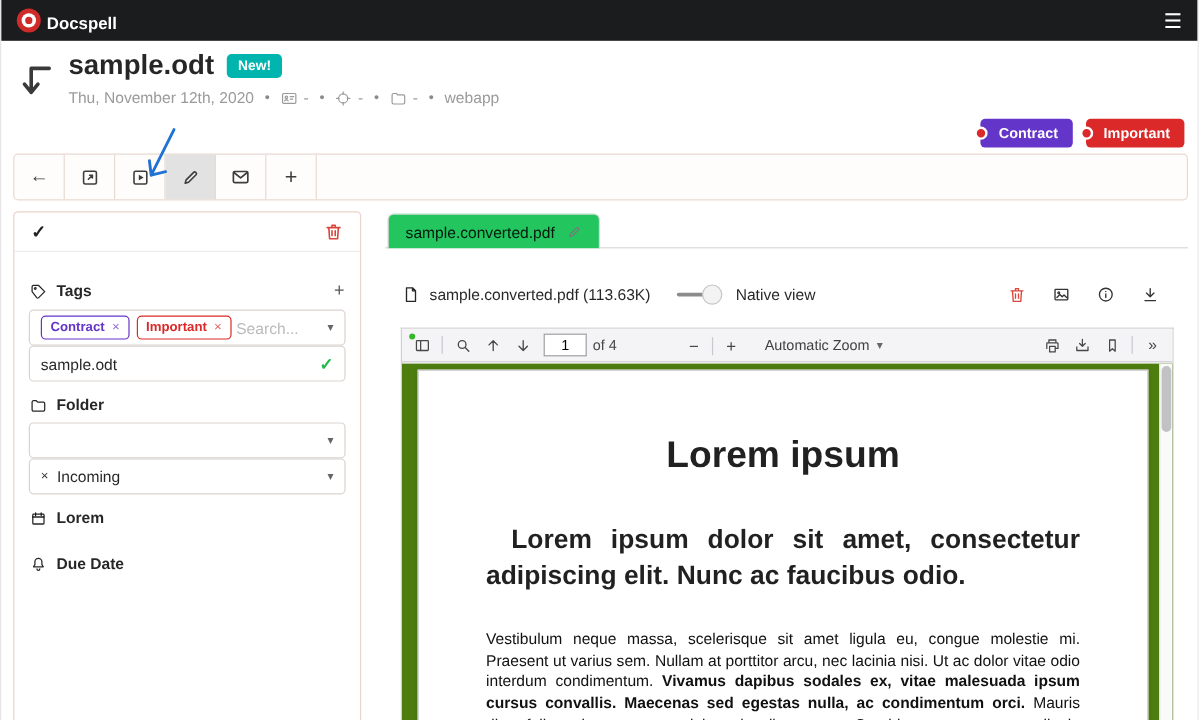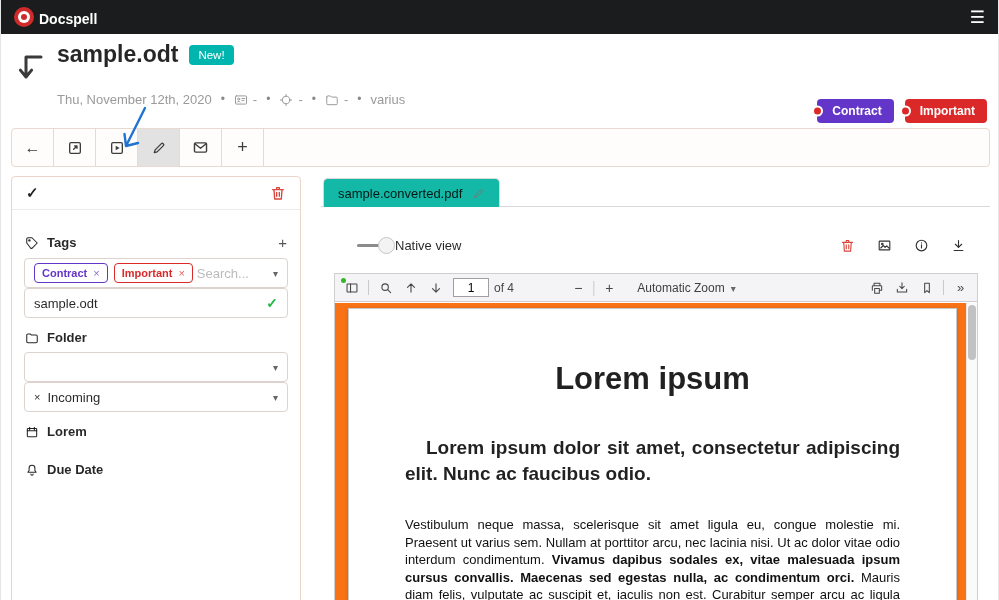--- a/index.html
+++ b/index.html
@@ -18,22 +18,22 @@
   .logo{width:20px;height:20px;border-radius:50%;background:#cf2b2b;display:flex;align-items:center;justify-content:center}
   .logo-ring{width:12px;height:12px;border-radius:50%;background:#fff;display:flex;align-items:center;justify-content:center}
   .logo-core{width:6px;height:6px;border-radius:50%;background:#cf2b2b}
   .hamburger{color:#fff;font-size:17px;line-height:1}
 
   
   .item-header{position:absolute;top:42px;left:15px;display:flex;gap:11px}
   .item-icon{color:#3a3a3a;margin-top:7px}
   .title-row{display:flex;align-items:center;gap:11px}
   .page-title{font-size:23px;font-weight:bold;color:rgba(0,0,0,.85);line-height:1.1}
-  .new-badge{background:#00b5ad;color:#fff;font-size:11.5px;font-weight:normal;padding:4px 9px;border-radius:4px}
-  .meta-row{margin-top:25px;display:flex;align-items:flex-start;gap:9px;color:#9a9a9a;font-size:13px}
+  .new-badge{background:#00b5ad;color:#fff;font-size:11.5px;font-weight:bold;padding:4px 9px;border-radius:4px}
+  .meta-row{margin-top:7px;display:flex;align-items:flex-start;gap:9px;color:#9a9a9a;font-size:13px}
   .meta-pair{display:flex;align-items:center;gap:5px}
   .meta-dot{font-size:12px;color:#8a8a8a}
 
   
   .tag-badges{position:absolute;top:99px;right:11px;display:flex;gap:11px}
   .badge{position:relative;color:#fff;font-size:12px;font-weight:bold;padding:5px 12px 5px 15px;border-radius:4px}
   .cat-dot{position:absolute;left:-5px;top:50%;transform:translateY(-50%);width:11px;height:11px;border-radius:50%;
            background:#db2828;border:2px solid #fff}
 
   
@@ -72,53 +72,53 @@
   .input-group{display:flex}
   .input-group .sel{flex:1;border-radius:4px 0 0 4px}
   .ig-btn{width:36px;border:1px solid #dcd3ce;border-left:none;border-radius:0 4px 4px 0;background:#f7f7f7;
           display:flex;align-items:center;justify-content:center;color:#555}
   .suggestions-title{font-size:14px;font-weight:bold;margin:21px 1px 4px}
   .due-label{margin-top:23px}
 
   
   .content{position:absolute;top:178px;left:320px;width:669px;height:422px}
   .tab-row{position:relative;height:29px;border-bottom:1px solid #d9d9d9}
-  .tab{position:absolute;left:2px;top:0;height:29px;background:#14b8a6;border:1px solid #d9d9d9;border-bottom:none;
+  .tab{position:absolute;left:2px;top:0;height:29px;background:#22c55e;border:1px solid #d9d9d9;border-bottom:none;
        border-radius:5px 5px 0 0;display:flex;align-items:center;gap:10px;padding:0 14px;font-size:13px;z-index:2}
   .tab-edit{color:#777}
   .attach-row{display:flex;align-items:center;margin:30px 10px 0 14px;font-size:13px;color:rgba(0,0,0,.85)}
   .attach-name{display:flex;align-items:center;gap:8px}
   .toggle{margin-left:22px;position:relative;width:38px;height:17px}
   .toggle-track{position:absolute;left:0;right:5px;top:7px;height:3px;background:#8b8b8b;border-radius:2px}
   .toggle-knob{position:absolute;right:0;top:0;width:17px;height:17px;border-radius:50%;background:#f3f3f3;
                border:1px solid #c6c6c6}
-  .native-label{}
+  .native-label{margin-left:11px}
   .attach-icons{margin-left:auto;display:flex;align-items:center;gap:22px;color:#333;padding-right:14px}
 
   
   .pdf{position:absolute;top:95px;left:13px;right:12px;bottom:0;border:1px solid #cfcfcf;border-bottom:none;background:#fff}
   .pdf-bar{position:relative;height:28px;background:#f4f3f5;border-bottom:1px solid #cfcdd1;display:flex;
            align-items:center;padding:0 4px;color:#474747;font-size:12px}
   .pb-btn{width:25px;height:24px;display:flex;align-items:center;justify-content:center;position:relative}
   .pb-sep{width:1px;height:15px;background:#cac8cd;margin:0 4px}
   .green-dot{position:absolute;top:2px;left:2px;width:5px;height:5px;border-radius:50%;background:#38b52a}
   .page-input{width:36px;height:19px;border:1px solid #9e9ea3;background:#fff;text-align:center;font-size:12px;
               margin:0 5px;font-family:inherit}
   .pdf-center{position:absolute;left:50%;top:0;transform:translateX(-50%);height:28px;display:flex;align-items:center}
   .zoom-btn{width:22px;height:24px;display:flex;align-items:center;justify-content:center;font-size:14px}
   .zoom-select{display:flex;align-items:center;font-size:12px;padding:4px 9px;margin-left:8px;color:#3f3f3f}
   .pdf-right{margin-left:auto;display:flex;align-items:center}
   .dbl-chevron{font-size:13px;color:#474747}
-  .pdf-canvas{position:absolute;top:29px;left:0;right:0;bottom:0;background:#f97316;overflow:hidden}
+  .pdf-canvas{position:absolute;top:29px;left:0;right:0;bottom:0;background:#4d7c0f;overflow:hidden}
   .pdf-scroll{position:absolute;top:0;right:0;width:11px;bottom:0;background:#fafafa;border-left:1px solid #e6e6e6}
   .pdf-thumb{position:absolute;top:2px;left:1px;width:8px;height:55px;border-radius:4px;background:#c2c2c5}
   .pdf-page{position:absolute;top:5px;left:13px;right:20px;height:520px;background:#fff;border:1px solid #c9c9c9;
             box-shadow:0 1px 4px rgba(0,0,0,.18);padding:52px 56px 0;font-family:"Liberation Sans",sans-serif}
   .pdf-title{text-align:center;font-size:31px;font-weight:bold}
-  .pdf-heading{margin-top:38px;font-size:19px;font-weight:bold;line-height:1.35;text-indent:21px;text-align:justify}
+  .pdf-heading{margin-top:38px;font-size:22px;font-weight:bold;line-height:1.35;text-indent:21px;text-align:justify}
   .pdf-body{margin-top:30px;font-size:13px;line-height:1.35;text-align:justify;color:#111}
   .pdf-body b{font-weight:bold}
 </style>
 </head>
 <body>
 
 <div class="screen">
 
   <nav class="navbar">
     <div class="brand">
@@ -169,21 +169,21 @@
         <span class="meta-dot">•</span>
         <span class="meta-pair">
           <span>
             <svg class="ic" width="14" height="14" viewBox="0 0 24 24" style="stroke-width:1.7">
               <path d="M3 7a2 2 0 0 1 2-2h4l2 2h8a2 2 0 0 1 2 2v9a2 2 0 0 1-2 2H5a2 2 0 0 1-2-2V7z"></path>
             </svg>
           </span>
           <span>-</span>
         </span>
         <span class="meta-dot">•</span>
-        <span>varius</span>
+        <span>webapp</span>
       </div>
     </div>
   </header>
 
   <div class="tag-badges">
     <span class="badge" style="background-color: rgb(100, 53, 201);">
       <span class="cat-dot"></span>
       <span>Contract</span>
     </span>
     <span class="badge" style="background-color: rgb(219, 40, 40);">
@@ -312,20 +312,26 @@
         <span>sample.converted.pdf</span>
         <span class="tab-edit">
           <svg class="ic" width="13" height="13" viewBox="0 0 24 24" style="stroke-width:1.8">
             <path d="M5 19l1.2-4.2L15.6 5.4a1.7 1.7 0 0 1 2.4 0l.6.6a1.7 1.7 0 0 1 0 2.4L9.2 17.8 5 19z"></path>
           </svg>
         </span>
       </div>
     </div>
 
     <div class="attach-row">
+      <span class="attach-name">
+        <svg class="ic" width="15" height="15" viewBox="0 0 24 24" style="stroke-width:1.8">
+          <path d="M6 3h8l4 4v14H6zM14 3v4h4"></path>
+        </svg>
+        <span>sample.converted.pdf (113.63K)</span>
+      </span>
       <span class="toggle">
         <span class="toggle-track"></span>
           <span class="toggle-knob"></span>
       </span>
       <span class="native-label">Native view</span>
       <span class="attach-icons">
         <button class="danger">
           <svg class="ic" width="15" height="15" viewBox="0 0 24 24" style="stroke-width:1.8">
             <path d="M4 7h16M10 7V4h4v3M6 7l1 14h10l1-14M10 11v6M14 11v6"></path>
           </svg>

